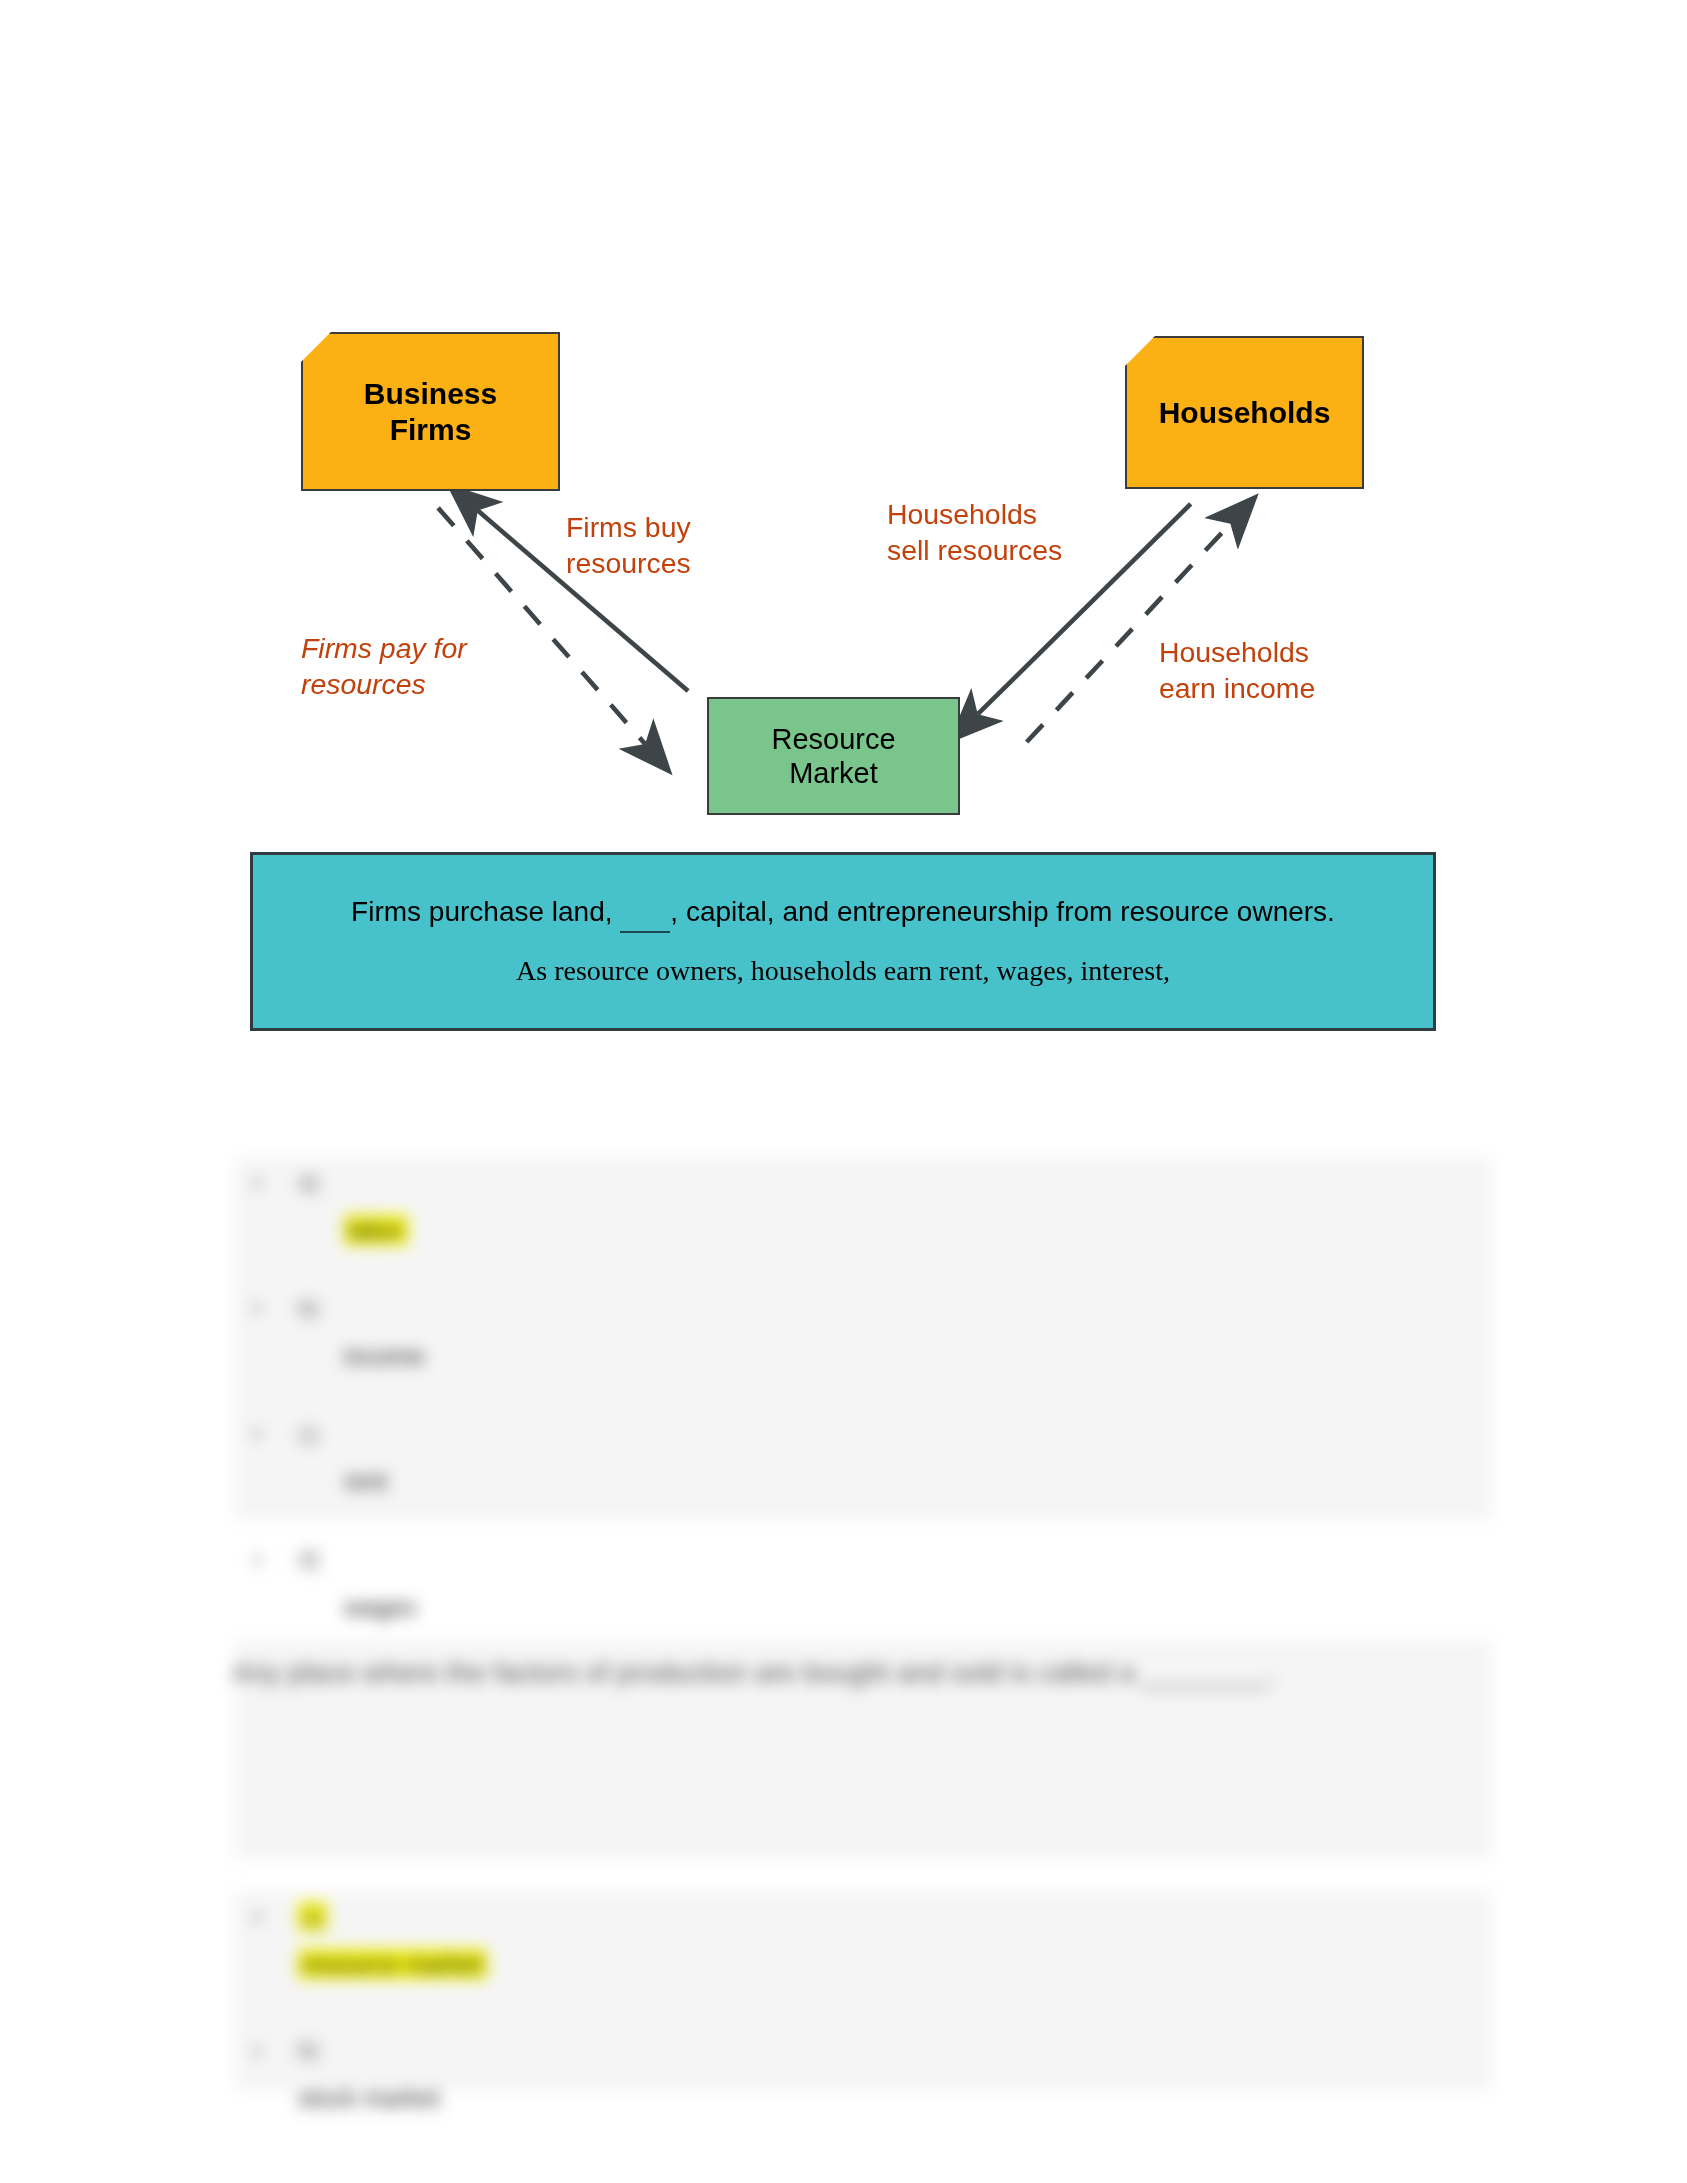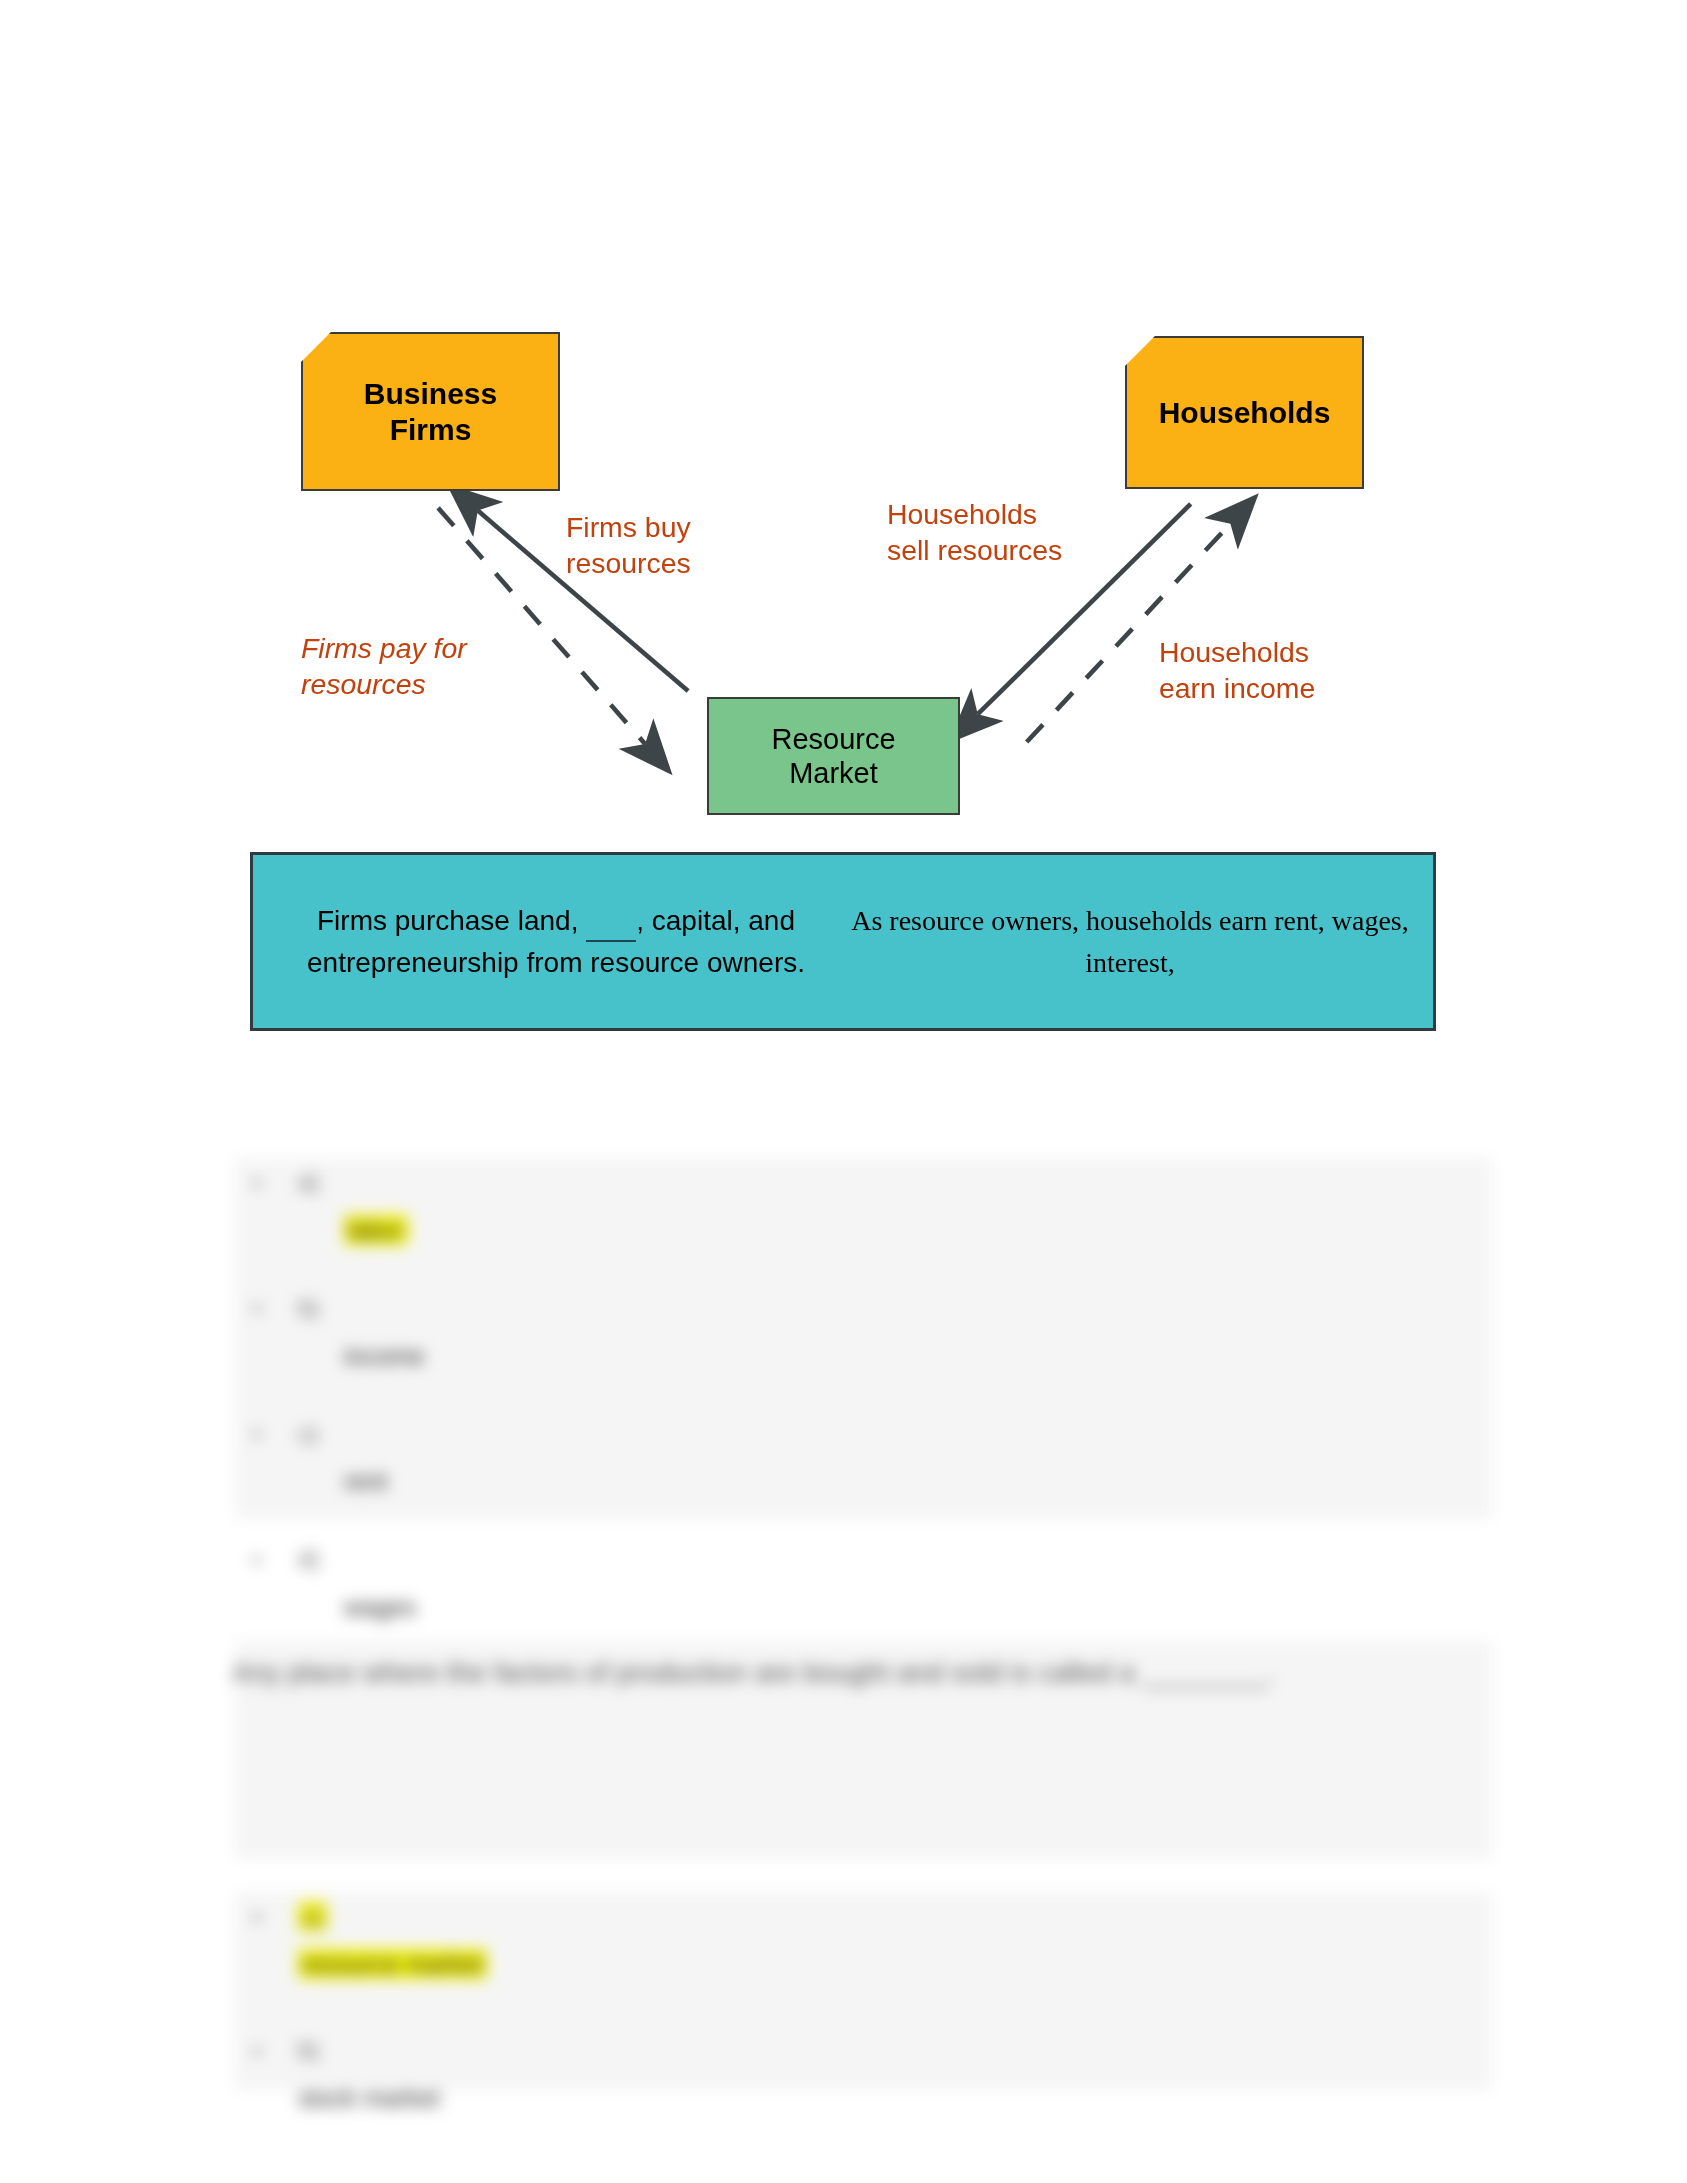--- a/index.html
+++ b/index.html
@@ -70,21 +70,21 @@
   #banner-note {
     position: absolute;
     left: 250px;
     top: 852px;
     width: 1186px;
     height: 179px;
     box-sizing: border-box;
     background: #47C2CB;
     border: 3.3px solid #2e3b40;
     display: flex;
-    flex-direction: row;
+    flex-direction: column;
     align-items: center;
     justify-content: center;
     color: #000000;
     font-size: 28px;
     line-height: 1.5;
     text-align: center;
     padding: 14px 16px;
   }
   #banner-note .line1 { width: 100%; text-align: center; }
   #banner-note .gap { height: 17px; }

